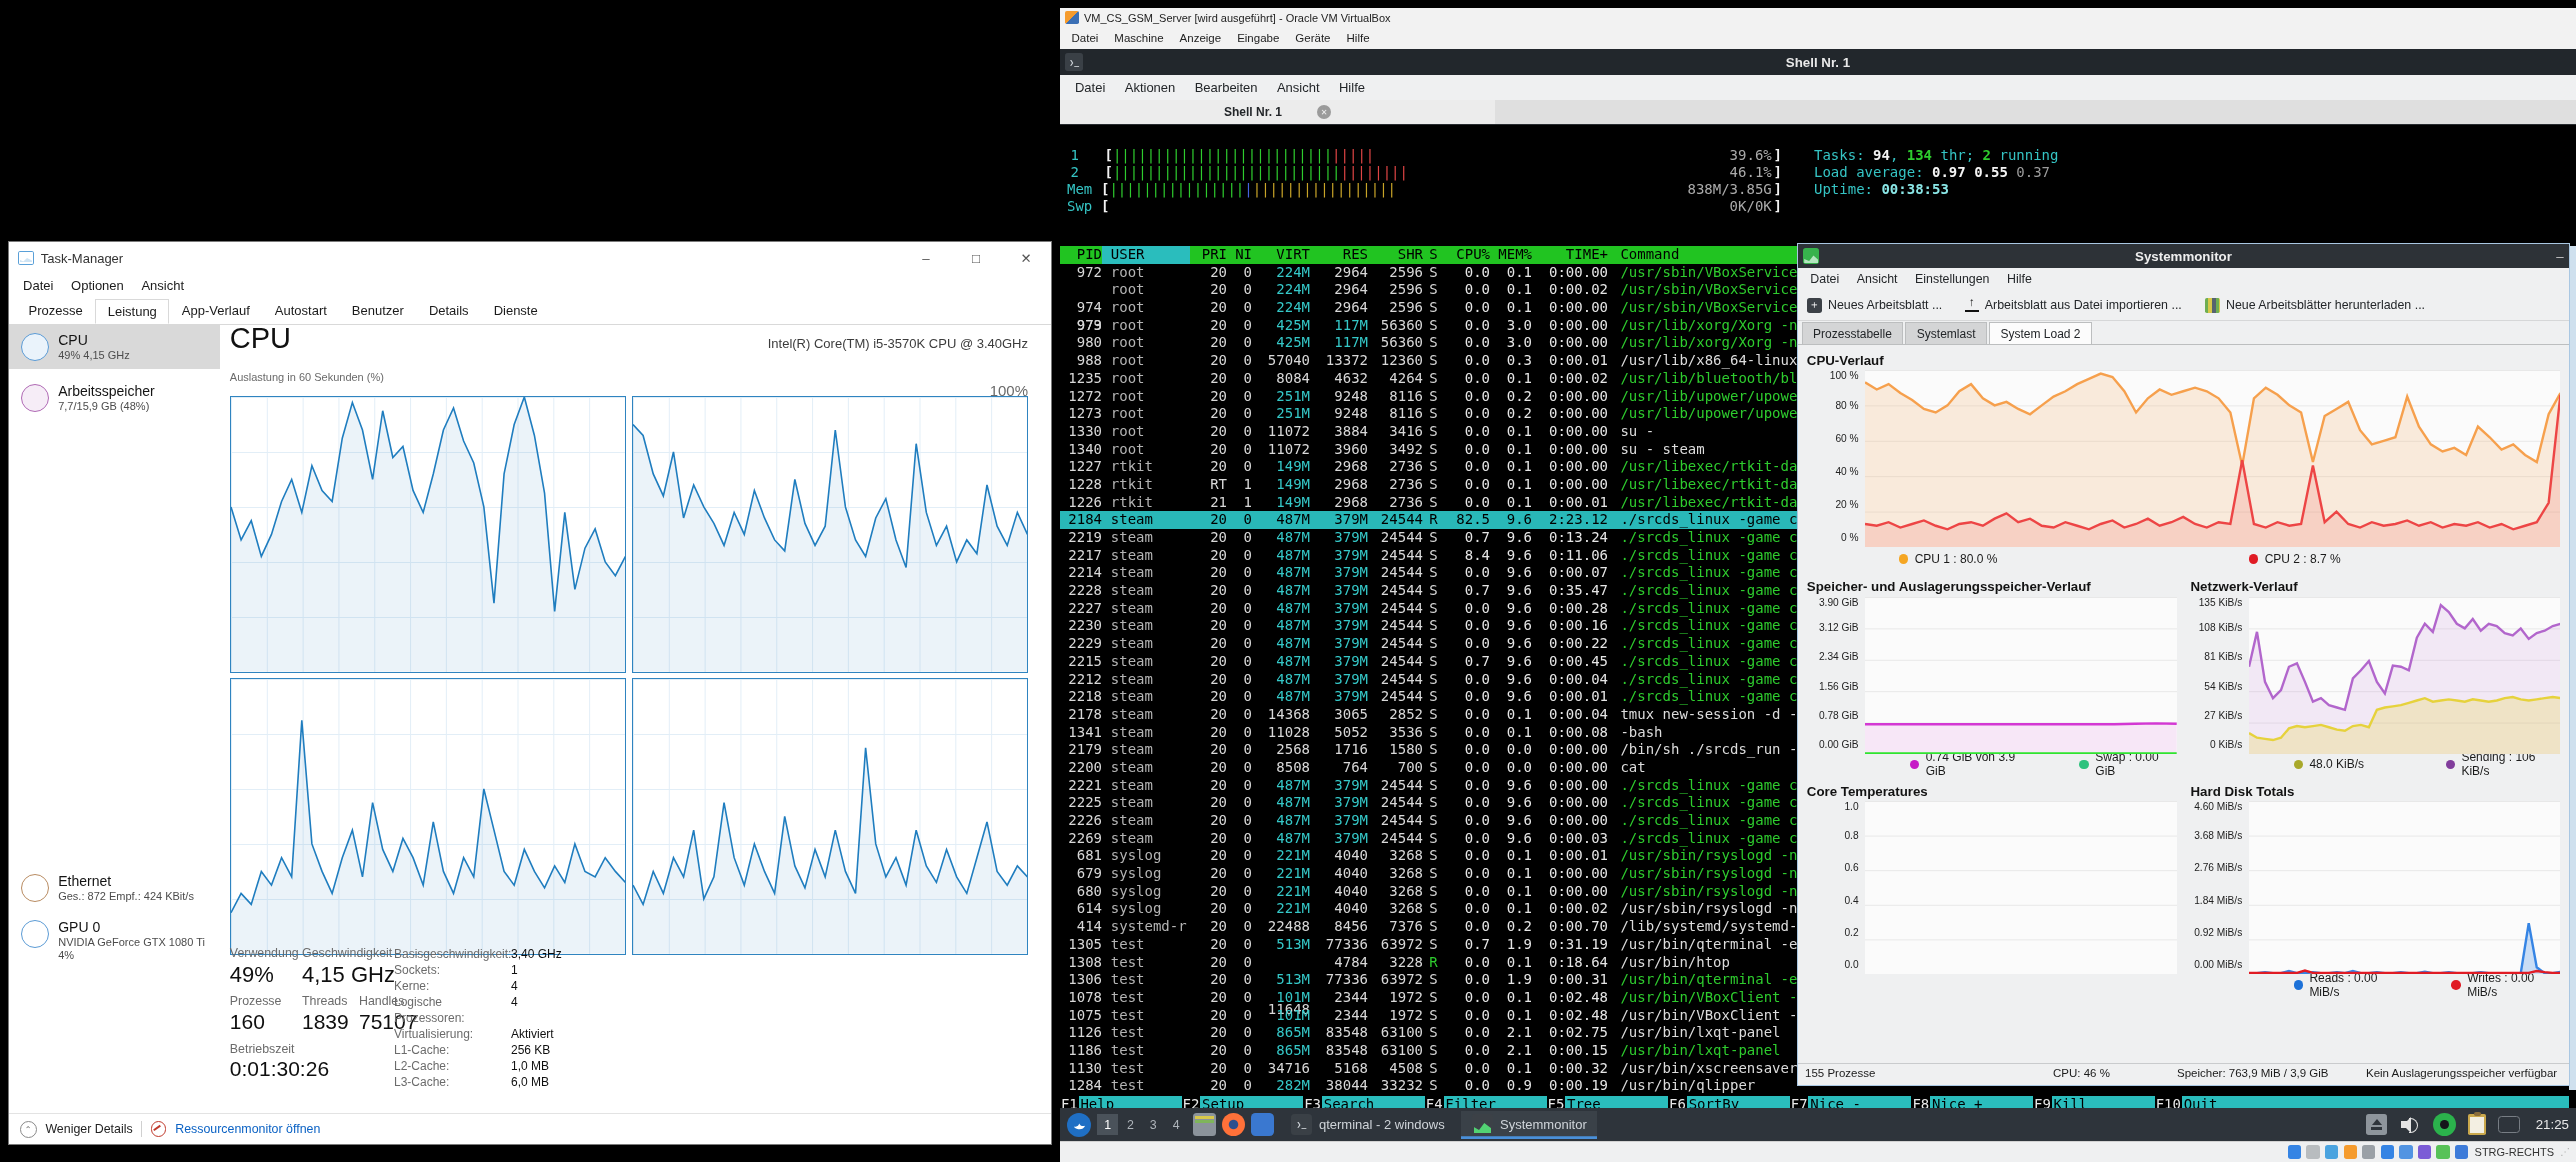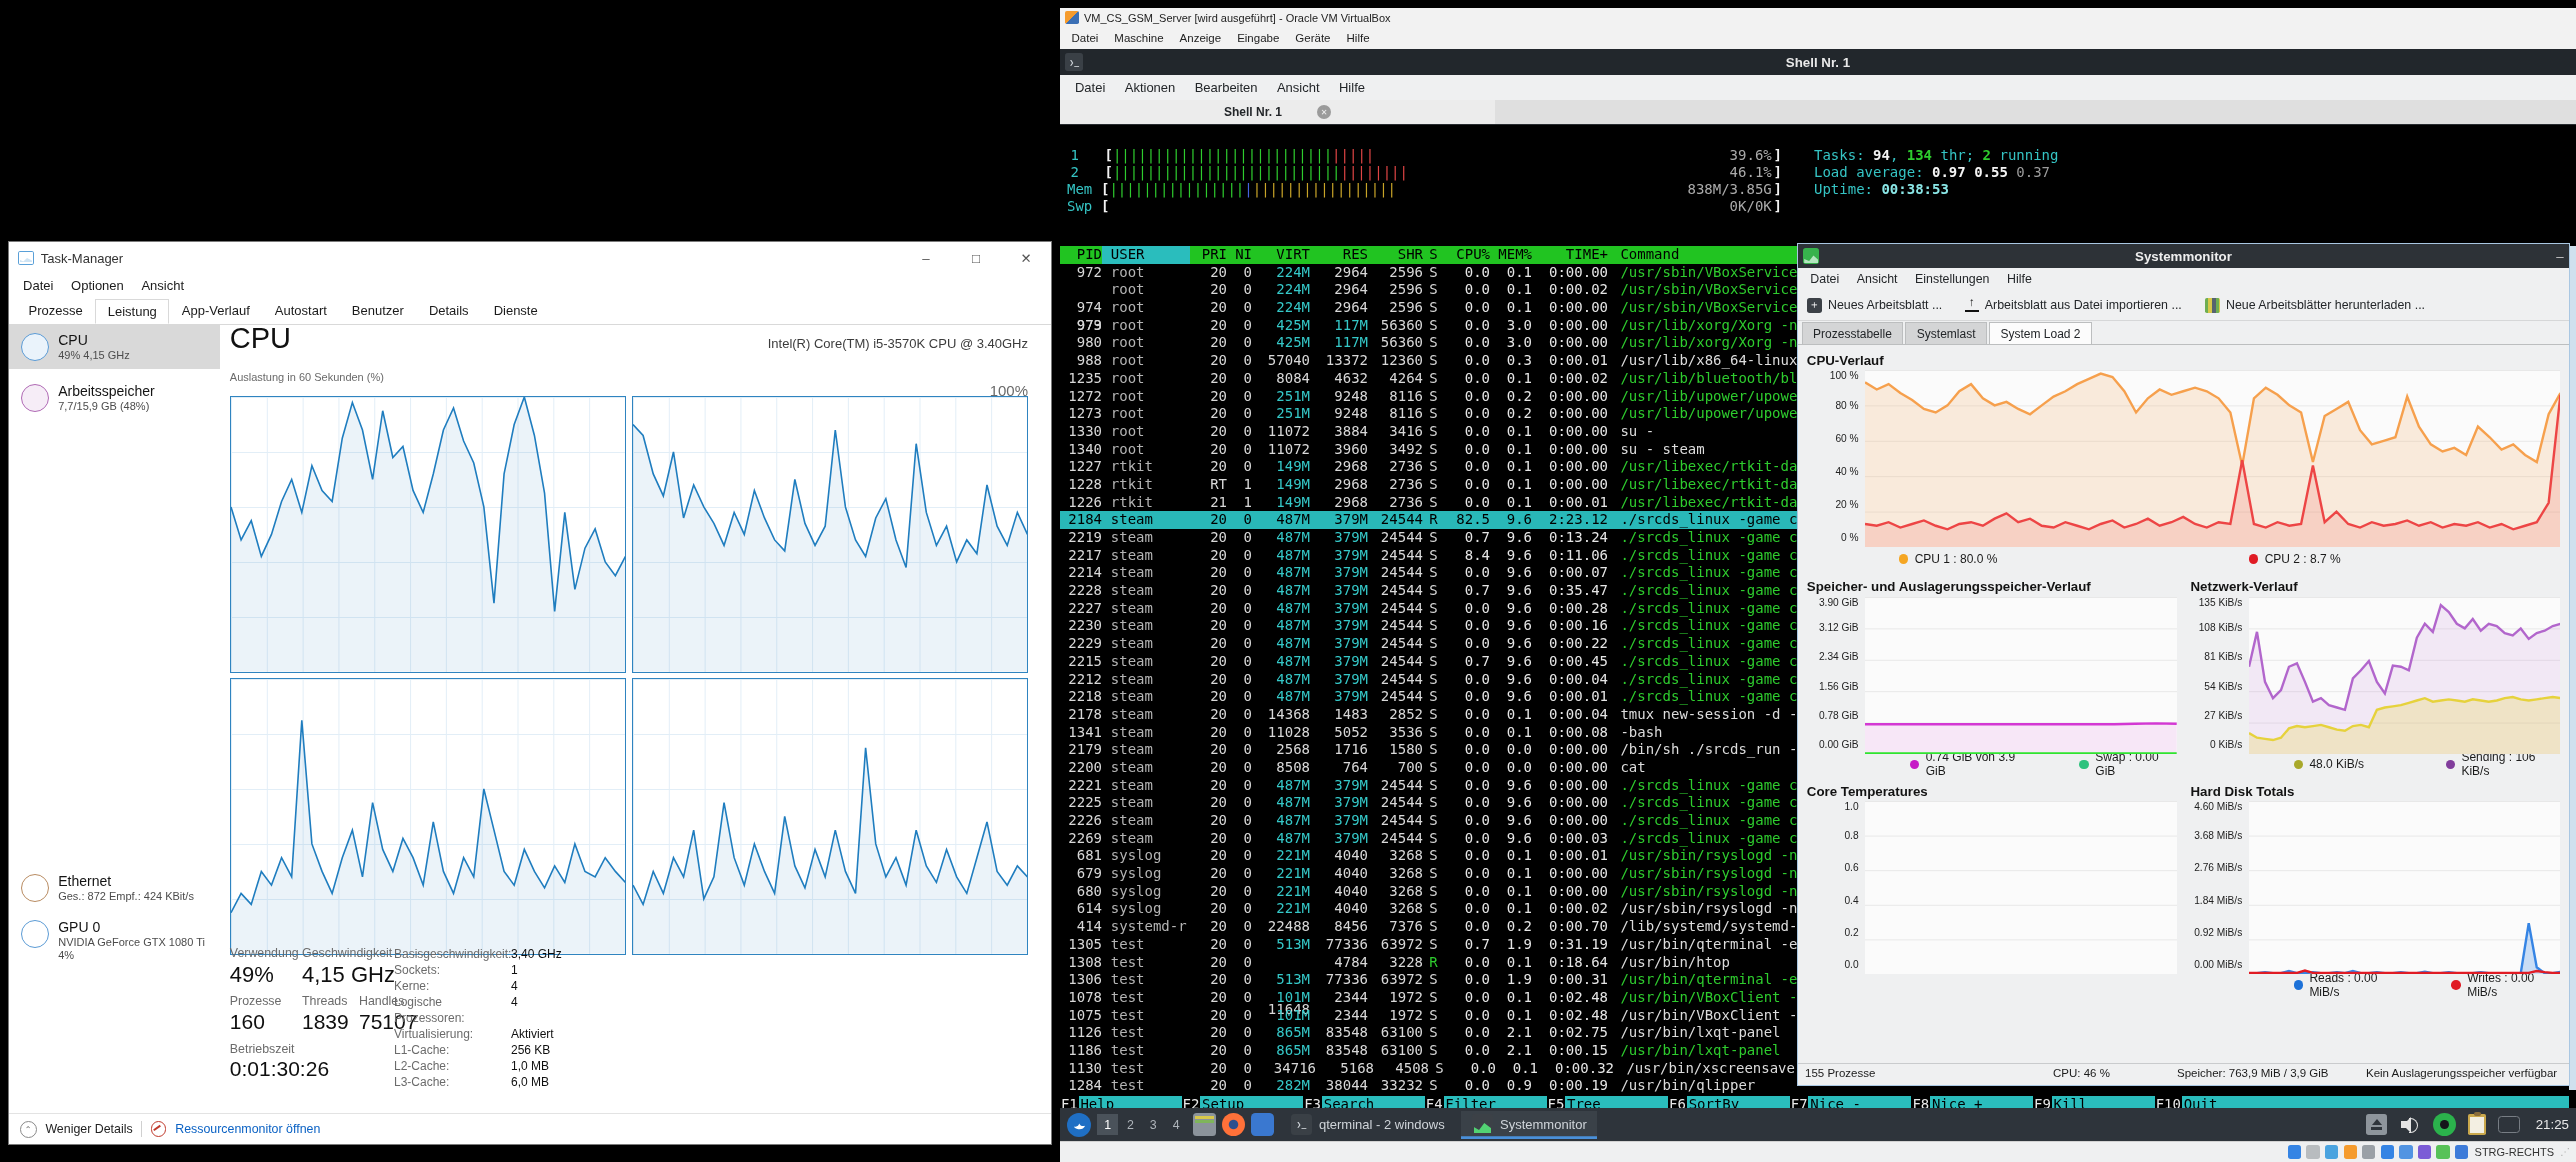--- a/index.html
+++ b/index.html
@@ -742,21 +742,21 @@
             <span class="pc10" style="color: rgb(230, 230, 230);">9.6</span>
             <span class="pc11" style="color: rgb(230, 230, 230);">0:00.01</span>
             <span class="pc12" style="color: rgb(46, 204, 46);">./srcds_linux -game c</span>
           </div>
           <div class="prow">
             <span class="pc1" style="color: rgb(216, 216, 216);">2178</span>
             <span class="pc2" style="color: rgb(180, 180, 180);">steam</span>
             <span class="pc3" style="color: rgb(216, 216, 216);">20</span>
             <span class="pc4" style="color: rgb(216, 216, 216);">0</span>
             <span class="pc5" style="color: rgb(216, 216, 216);">14368</span>
-            <span class="pc6" style="color: rgb(216, 216, 216);">1483</span>
+            <span class="pc6" style="color: rgb(216, 216, 216);">3065</span>
             <span class="pc7" style="color: rgb(216, 216, 216);">2852</span>
             <span class="pc8" style="color: rgb(216, 216, 216);">S</span>
             <span class="pc9" style="color: rgb(230, 230, 230);">0.0</span>
             <span class="pc10" style="color: rgb(230, 230, 230);">0.1</span>
             <span class="pc11" style="color: rgb(230, 230, 230);">0:00.04</span>
             <span class="pc12" style="color: rgb(220, 220, 220);">tmux new-session -d -</span>
           </div>
           <div class="prow">
             <span class="pc1" style="color: rgb(216, 216, 216);">1341</span>
             <span class="pc2" style="color: rgb(180, 180, 180);">steam</span>
@@ -1021,21 +1021,21 @@
             <span class="pc9" style="color: rgb(230, 230, 230);">0.0</span>
             <span class="pc10" style="color: rgb(230, 230, 230);">2.1</span>
             <span class="pc11" style="color: rgb(230, 230, 230);">0:00.15</span>
             <span class="pc12" style="color: rgb(46, 204, 46);">/usr/bin/lxqt-panel</span>
           </div>
           <div class="prow">
             <span class="pc1" style="color: rgb(216, 216, 216);">1130</span>
             <span class="pc2" style="color: rgb(180, 180, 180);">test</span>
             <span class="pc3" style="color: rgb(216, 216, 216);">20</span>
             <span class="pc4" style="color: rgb(216, 216, 216);">0</span>
-            <span class="pc5" style="color: rgb(216, 216, 216); margin-left: 6px;">34716</span>
+            <span class="pc5" style="color: rgb(216, 216, 216);">34716</span>
             <span class="pc6" style="color: rgb(216, 216, 216);">5168</span>
             <span class="pc7" style="color: rgb(216, 216, 216);">4508</span>
             <span class="pc8" style="color: rgb(216, 216, 216);">S</span>
             <span class="pc9" style="color: rgb(230, 230, 230);">0.0</span>
             <span class="pc10" style="color: rgb(230, 230, 230);">0.1</span>
             <span class="pc11" style="color: rgb(230, 230, 230);">0:00.32</span>
             <span class="pc12" style="color: rgb(220, 220, 220);">/usr/bin/xscreensaver</span>
           </div>
           <div class="prow">
             <span class="pc1" style="color: rgb(216, 216, 216);">1284</span>

